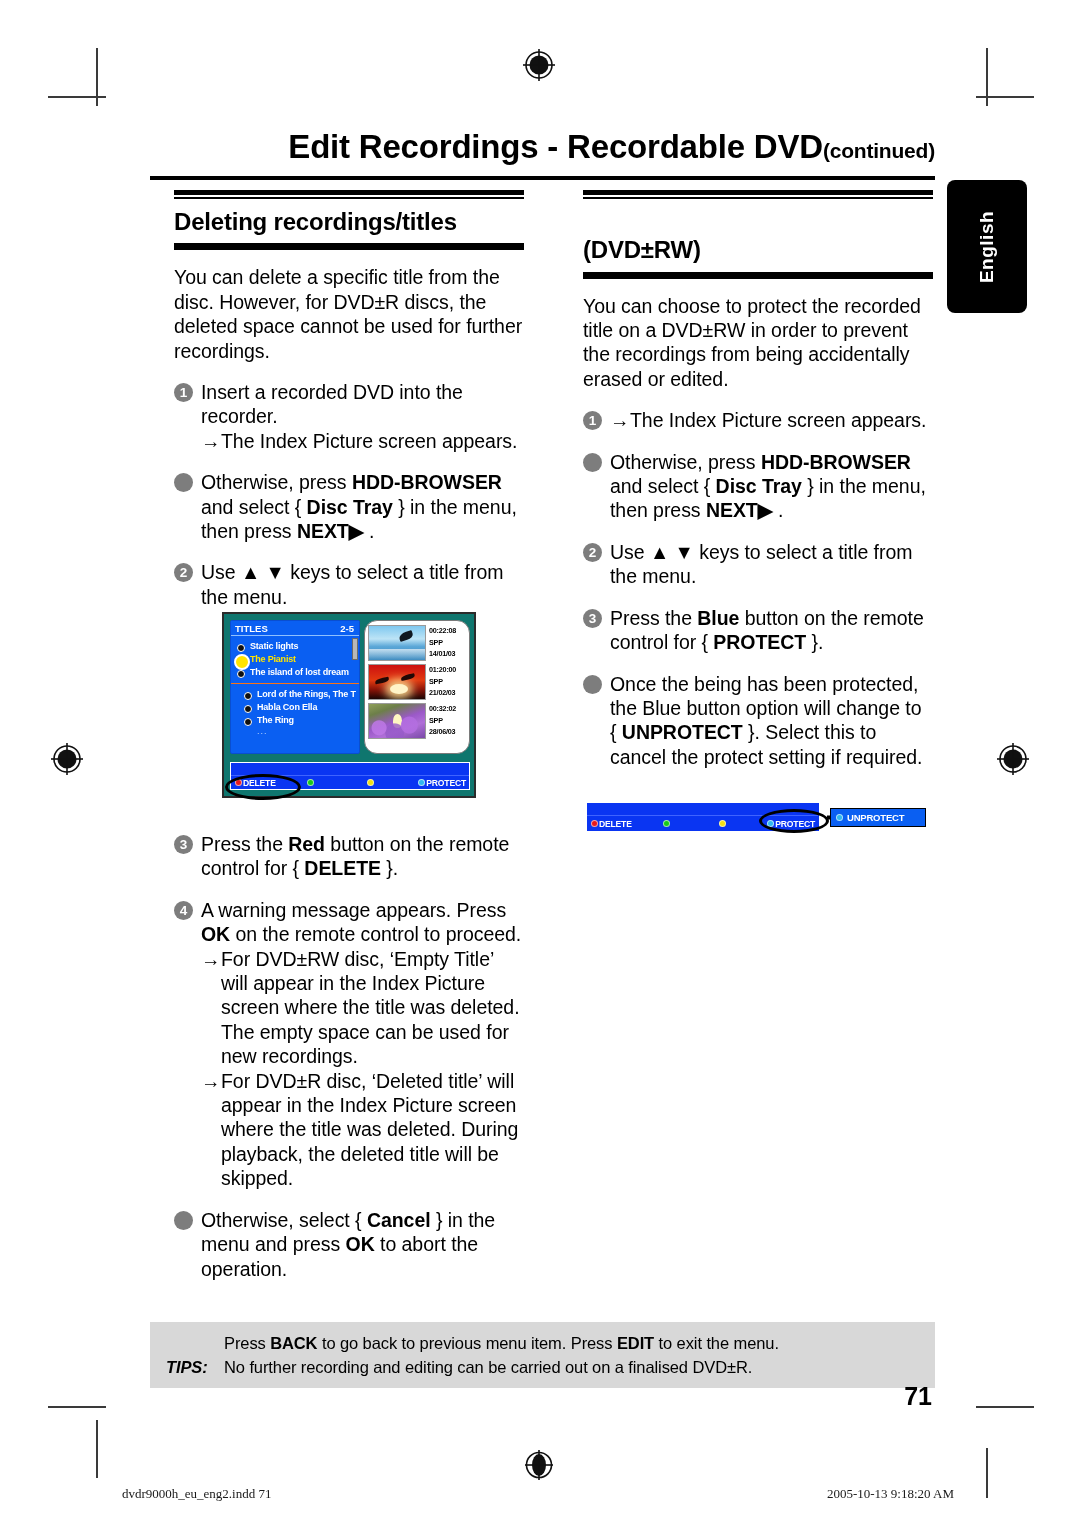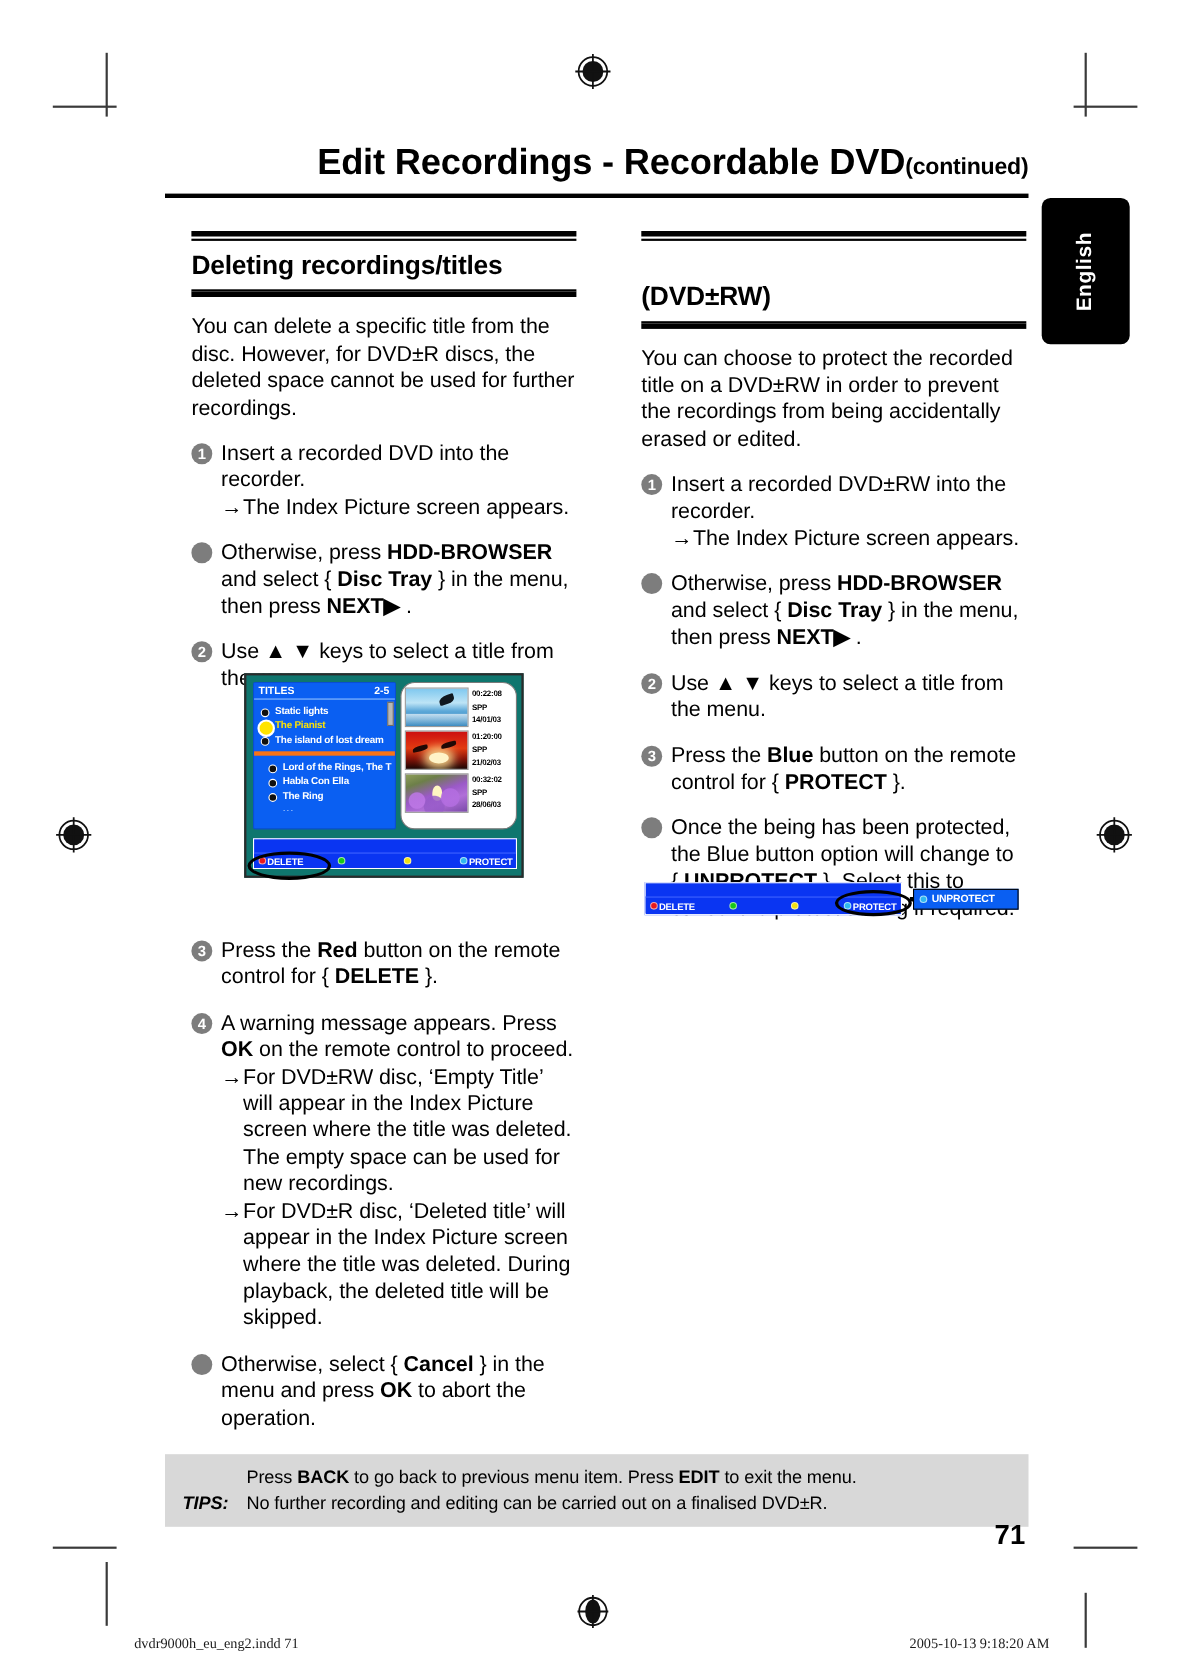--- a/index.html
+++ b/index.html
@@ -51,21 +51,21 @@
     top: 176px;
     width: 785px;
     height: 4px;
     background: #000;
   }
 
   
   .rule-thick { height: 5px; background: #000; }
   .rule-thin { height: 2px; background: #000; margin-top: 2px; }
 
-  .col { position: absolute; margin-top: 20px; }
+  .col { position: absolute; }
   .col-left  { left: 174px; top: 190px; width: 350px; }
   .col-right { left: 583px; top: 190px; width: 350px; }
 
   .sec-head {
     font-size: 24px;
     font-weight: bold;
     line-height: 1.18;
     margin: 9px 0 7px 0;
     letter-spacing: -0.2px;
   }
@@ -168,21 +168,21 @@
   .tv-list-head .pg {
     position: absolute;
     right: 5px; top: 0;
     font-size: 9.5px;
     font-weight: bold;
   }
   .tv-grp {
     padding: 4px 3px 2px 3px;
     position: relative;
   }
-  .tv-grp + .tv-grp { border-top: 4px solid #f97316; margin-top: 2px; padding-left: 10px; }
+  .tv-grp + .tv-grp { border-top: 1px solid #f97316; margin-top: 2px; padding-left: 10px; }
   .tv-item {
     position: relative;
     padding-left: 16px;
     color: #ffffff;
     font-size: 9px;
     font-weight: bold;
     line-height: 13px;
     white-space: nowrap;
     letter-spacing: -0.2px;
   }
@@ -660,21 +660,20 @@
     </div>
     <div class="rule-thin"></div>
     <div class="rule-thick"></div>
 
     <div class="body-text">
 
       <div class="para">You can choose to protect the recorded title on a DVD±RW in order to prevent the recordings from being accidentally erased or edited.</div>
 
       <div class="step">
         <span class="marker">1</span>
-        <span>Insert a recorded DVD±RW into the recorder.</span>
         <span class="sub">
           <span class="arrow">→</span><span>The Index Picture screen appears.</span>
         </span>
       </div>
 
       <div class="step">
         <span class="marker dot"></span>
         <span>Otherwise, press </span><b>HDD-BROWSER</b><span> and select { </span><b>Disc Tray</b><span> } in the menu, then press </span><b class="nowrap">NEXT</b><b>▶</b><span> .</span>
       </div>
 

